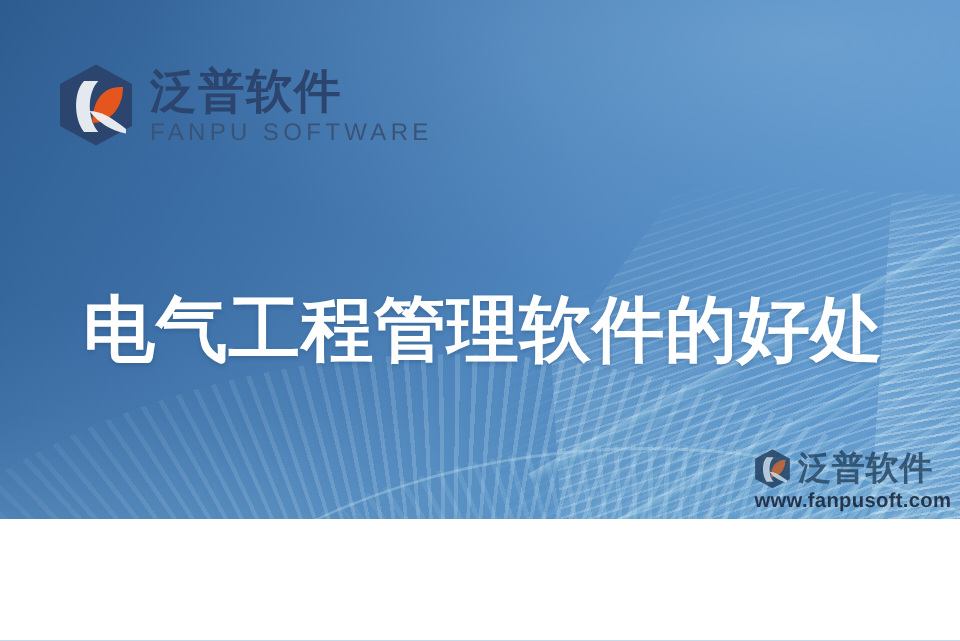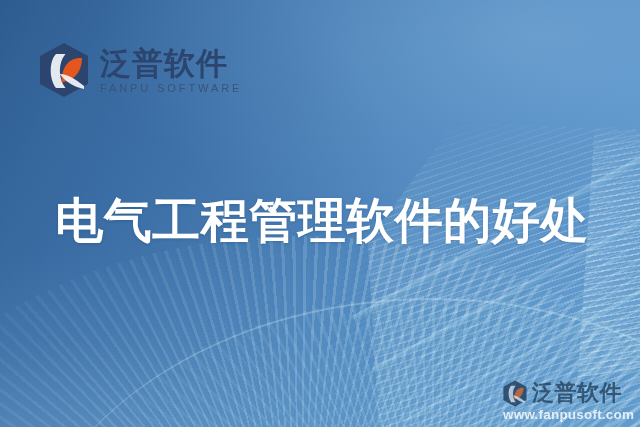--- a/index.html
+++ b/index.html
@@ -8,21 +8,21 @@
     background: #ffffff;
   }
   body {
     font-family: "Liberation Sans", "DejaVu Sans", sans-serif;
   }
 
   
   .banner {
     position: relative;
     width: 640px;
-    height: 427px;
+    height: 346px;
     overflow: hidden;
     background: #4a80b8;
   }
 
   
   .sky-base {
     position: absolute;
     inset: 0;
     background: linear-gradient(118deg,
         #2d5b8e 0%,
@@ -241,21 +241,21 @@
   .brand-cn {
     font-size: 31px;
     font-weight: 700;
     line-height: 1.06;
     color: #2c456e;
     letter-spacing: 1px;
     white-space: nowrap;
   }
   .brand-en {
     margin-top: 3px;
-    font-size: 11px;
+    font-size: 16px;
     font-weight: 400;
     line-height: 1;
     color: #3a5378;
     letter-spacing: 2.9px;
     white-space: nowrap;
   }
 
   
   .headline {
     position: absolute;
@@ -302,21 +302,21 @@
     color: #23425f;
     letter-spacing: 0.5px;
     white-space: nowrap;
   }
   .wm-url {
     margin-top: 1px;
     margin-left: 1px;
     font-size: 13.5px;
     font-weight: 700;
     line-height: 1;
-    color: #ffffff;
+    color: #0f172a;
     letter-spacing: 0.2px;
     white-space: nowrap;
   }
 </style>
 </head>
 <body>
 
 <div class="banner">
 
   <div class="sky-base"></div>

